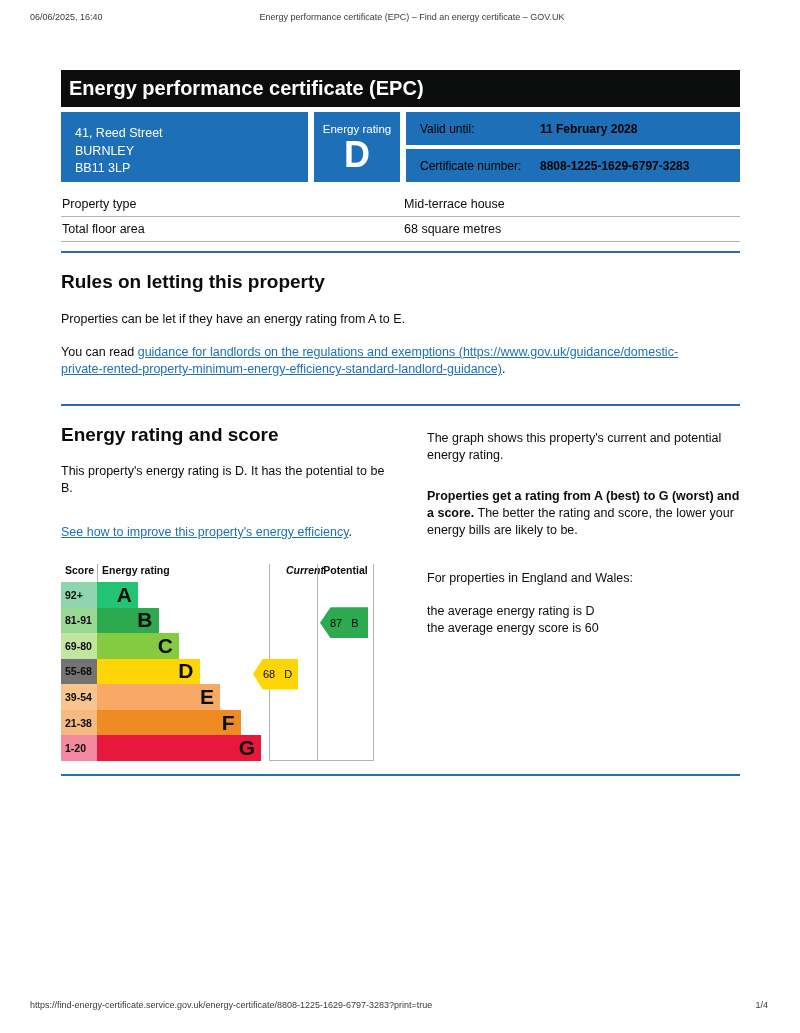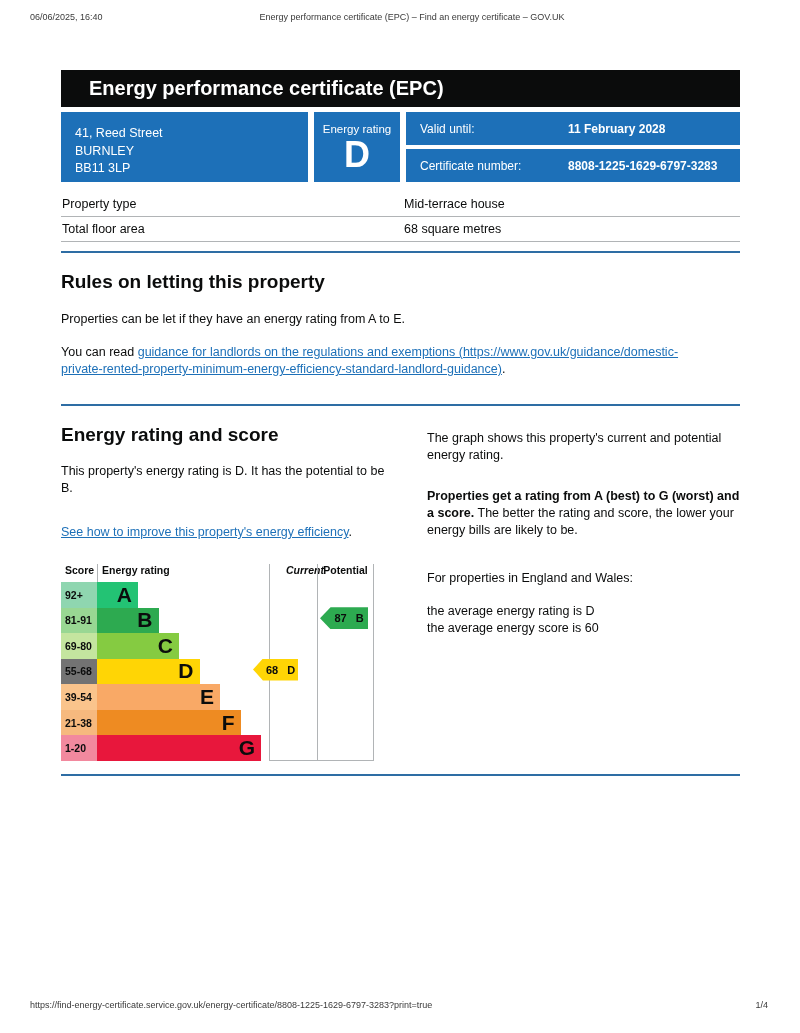--- a/index.html
+++ b/index.html
@@ -3,29 +3,29 @@
 <meta charset="utf-8">
 <style>
   * { margin: 0; padding: 0; box-sizing: border-box; }
   html, body { width: 800px; height: 1033px; background: #ffffff; overflow: hidden;
     font-family: "Liberation Sans", sans-serif; color: #0b0c0c; }
   .meta-bar { position: absolute; top: 12px; left: 0; width: 800px; font-size: 9px; color: #3a3a3a; }
   .meta-date { position: absolute; left: 30px; top: 0; }
   .meta-title { position: absolute; left: 0; right: 0; text-align: center; top: 0; padding-left: 24px; }
   .content { position: absolute; left: 61px; top: 70px; width: 679px; }
   .banner { background: #0b0c0c; color: #ffffff; height: 37px; line-height: 37px;
-    font-size: 20px; font-weight: bold; padding-left: 28px; }
+    font-size: 20px; font-weight: bold; padding-left: 8px; }
   .summary-row { display: flex; gap: 6px; margin-top: 5px; height: 70px; }
   .addr-box { background: #1d70b8; color: #fff; width: 247px; padding: 13px 14px; font-size: 12.5px; line-height: 1.4; }
   .rating-box { background: #1d70b8; color: #fff; width: 86px; text-align: center; padding-top: 11px; }
   .rating-box .lbl { font-size: 11.5px; }
   .rating-box .big { font-size: 36px; font-weight: bold; line-height: 1.1; }
   .validity-col { flex: 1; display: flex; flex-direction: column; gap: 4px; }
-  .validity-box { background: #1d70b8; color: #ffffff; flex: 1; display: flex; align-items: center;
-    padding-left: 14px; font-size: 12px; gap: 28px; }
+  .validity-box { background: #1d70b8; color: #000000; flex: 1; display: flex; align-items: center;
+    padding-left: 14px; font-size: 12px; }
   .validity-box .vlabel { width: 120px; }
   .validity-box .vvalue { font-weight: bold; }
   .prop-table { margin-top: 10px; width: 100%; }
   .prop-row { position: relative; height: 25px; border-bottom: 1px solid #b1b4b6; font-size: 12.5px; }
   .prop-row .plabel { position: absolute; left: 1px; top: 5px; }
   .prop-row .pvalue { position: absolute; left: 343px; top: 5px; }
   .blue-hr { border: none; border-top: 2px solid #2e6da4; margin: 0; }
   .hr1 { margin-top: 9px; }
   .hr2 { margin-top: 26px; }
   .hr3 { margin-top: 13px; }
@@ -49,22 +49,22 @@
   .h-score { left: 4px; }
   .h-rating { left: 41px; }
   .h-current { left: 220px; width: 48px; text-align: center; font-style: italic; }
   .h-potential { left: 256px; width: 57px; text-align: center; }
   .vline { position: absolute; width: 1px; background: #b1b4b6; top: 0; }
   .epc-rows { position: absolute; top: 18px; left: 0; width: 200px; }
   .crow { display: flex; height: 25.57px; }
   .score-cell { width: 36px; font-size: 10.5px; font-weight: bold; display: flex; align-items: center; padding-left: 4px; }
   .bar { display: flex; align-items: center; justify-content: flex-end; padding-right: 6px;
     font-size: 21px; font-weight: bold; color: #0b0c0c; }
-  .epc-arrow { position: absolute; height: 22px; display: flex; align-items: center; justify-content: center;
-    font-size: 11px; font-weight: bold; padding-left: 10px;
+  .epc-arrow { position: absolute; height: 31px; display: flex; align-items: center; justify-content: flex-start;
+    font-size: 11px; font-weight: normal; padding-left: 10px;
     clip-path: polygon(22% 0, 100% 0, 100% 100%, 22% 100%, 0 50%); }
   .epc-arrow .bnd { margin-left: 9px; }
   .footer-bar { position: absolute; top: 1000px; left: 0; width: 800px; font-size: 9px; color: #3a3a3a; }
   .footer-url { position: absolute; left: 30px; top: 0; }
   .footer-page { position: absolute; right: 32px; top: 0; }
 </style>
 </head>
 <body>
 
 <div class="meta-bar">

